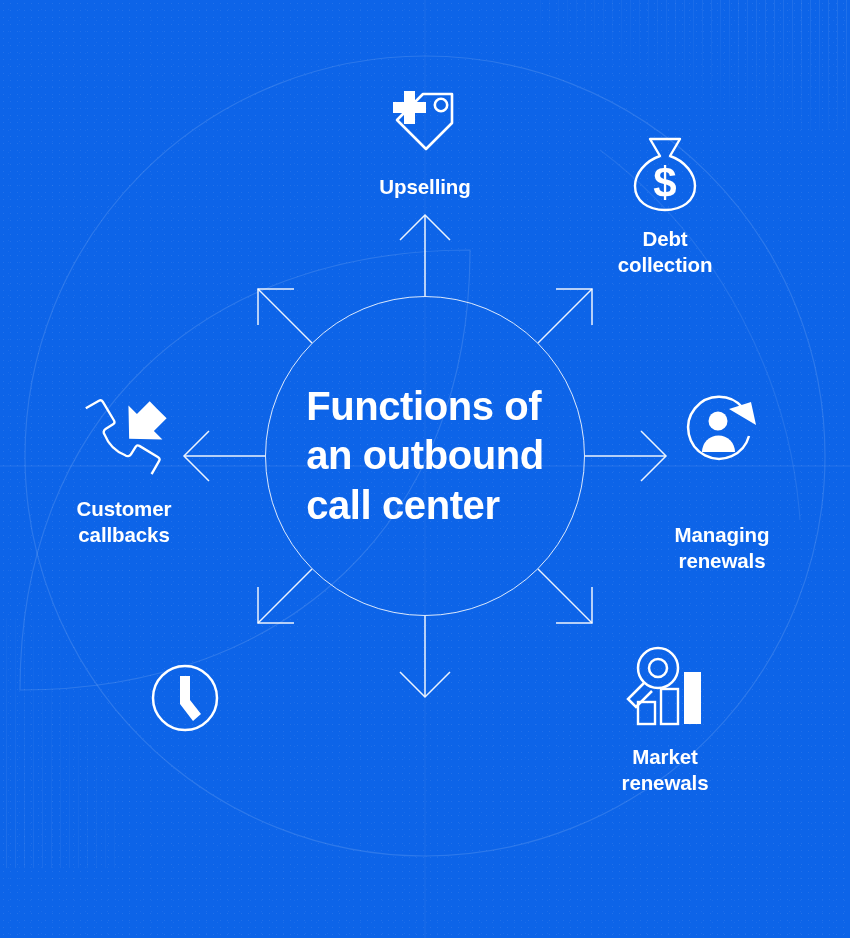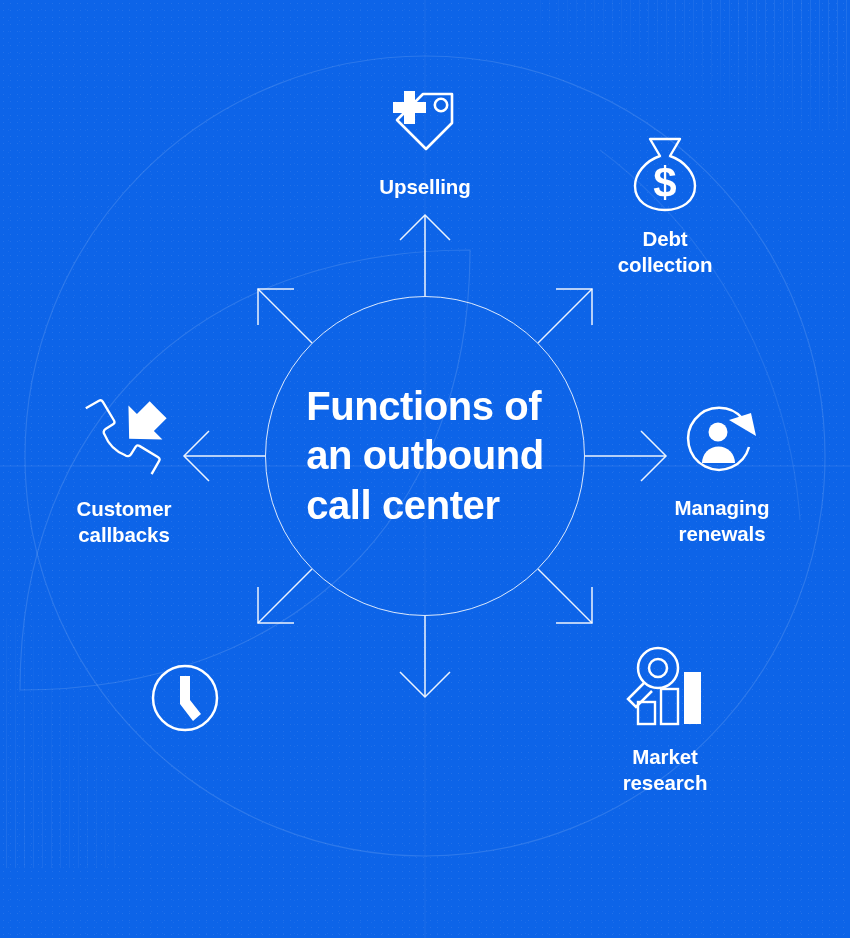--- a/index.html
+++ b/index.html
@@ -108,21 +108,21 @@
     font-weight: 700;
     text-align: center;
     letter-spacing: -0.1px;
     white-space: pre-line;
   }
 
   
   #node-upselling            { left: 425px; top:  78px; }
   #node-lead-generation      { left: 187px; top: 126px; }
   #node-debt-collection      { left: 665px; top: 130px; }
-  #node-managing-renewals    { left: 722px; top: 399px; }
+  #node-managing-renewals    { left: 722px; top: 388px; gap: 38px; }
   #node-market-research      { left: 665px; top: 642px; }
   #node-proactive-care       { left: 426px; top: 694px; }
   #node-appointment-booking  { left: 185px; top: 658px; }
   #node-customer-callbacks   { left: 124px; top: 398px; }
 </style>
 </head>
 <body>
 
 <div id="infographic">
 
@@ -224,21 +224,21 @@
       <g fill="none" stroke="#ffffff" stroke-width="2.5">
         <circle cx="42" cy="26" r="20"></circle>
         <circle cx="42" cy="26" r="9"></circle>
         <path d="M 28 41 L 12 57 L 20 65 L 36 49"></path>
       </g>
       <rect x="22" y="60" width="17" height="22" fill="none" stroke="#ffffff" stroke-width="2.4"></rect>
       <rect x="45" y="47" width="17" height="35" fill="none" stroke="#ffffff" stroke-width="2.4"></rect>
       <rect x="68" y="30" width="17" height="52" fill="#ffffff"></rect>
     </svg>
     <div class="node-label">Market
-research</div>
+renewals</div>
   </div>
 
 
   <div class="node" id="node-appointment-booking">
     <svg class="node-icon" width="80" height="80" viewBox="0 0 80 80">
       <circle cx="40" cy="40" r="32" fill="none" stroke="#ffffff" stroke-width="2.5"></circle>
       <path d="M 35 18 L 45 18 L 45 42 L 56 56 L 48 63 L 35 46 Z" fill="#ffffff"></path>
     </svg>
   </div>
 

